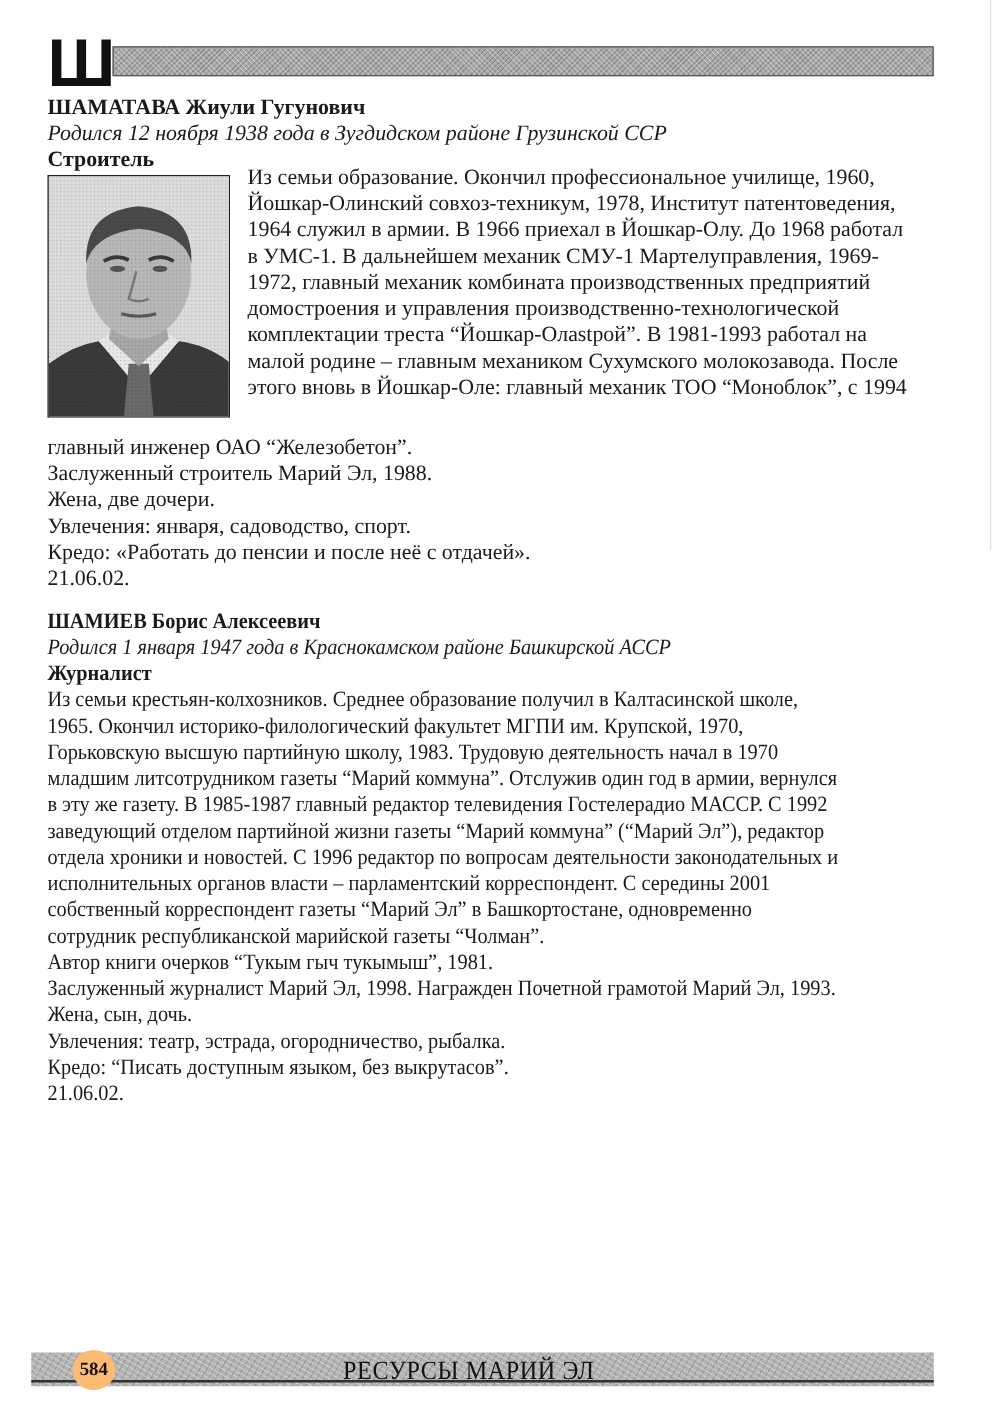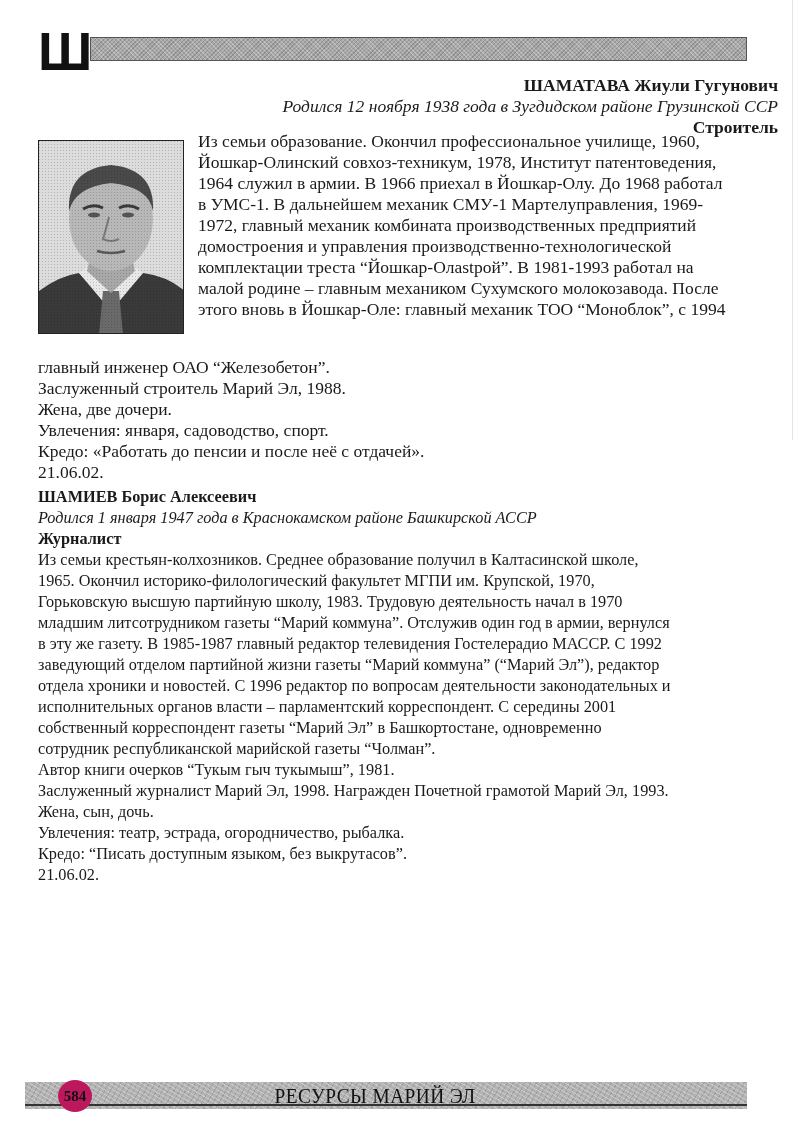--- a/index.html
+++ b/index.html
@@ -41,38 +41,38 @@
     background-color: #b3b3b3;
     background-image:
       repeating-linear-gradient(30deg, rgba(255,255,255,0.3) 0 1px, transparent 1px 4px),
       repeating-linear-gradient(-60deg, rgba(0,0,0,0.12) 0 1px, transparent 1px 5px);
   }
   .footer-rule {
     position: absolute; left: 25px; top: 1104px; width: 722px; height: 2px; background: #333;
   }
   .page-oval {
     position: absolute; left: 58px; top: 1080px; width: 34px; height: 32px;
-    background: #be185d; border-radius: 50%;
+    background: #fdba74; border-radius: 50%;
     font-family: "Liberation Serif", serif; font-weight: bold; font-size: 15px;
     display: flex; align-items: center; justify-content: center; color: #111;
   }
   .footer-title {
     position: absolute; left: 260px; top: 1083px; width: 230px; text-align: center;
     font-family: "Liberation Serif", serif; font-size: 21px; line-height: 26px;
     letter-spacing: 0.5px; color: #111; transform: scaleX(0.92);
   }
 </style>
 </head>
 <body>
 
 <div class="letter">Ш</div>
 <div class="letter-bar"></div>
 <div class="right-rule"></div>
 
-<div class="entry" style="top:75px;text-align:right;">
+<div class="entry" style="top:75px;">
   <div class="name line">ШАМАТАВА Жиули Гугунович</div>
   <div class="born line">Родился 12 ноября 1938 года в Зугдидском районе Грузинской ССР</div>
   <div class="prof line">Строитель</div>
 </div>
 
 <div class="photo">
   <svg width="146" height="194" viewBox="0 0 146 194">
     <defs>
       <pattern id="dots" width="3" height="3" patternUnits="userSpaceOnUse">
         <rect width="3" height="3" fill="transparent"></rect>
@@ -110,21 +110,21 @@
   <div class="line">Йошкар-Олинский совхоз-техникум, 1978, Институт патентоведения,</div>
   <div class="line">1964 служил в армии. В 1966 приехал в Йошкар-Олу. До 1968 работал</div>
   <div class="line">в УМС-1. В дальнейшем механик СМУ-1 Мартелуправления, 1969-</div>
   <div class="line">1972, главный механик комбината производственных предприятий</div>
   <div class="line">домостроения и управления производственно-технологической</div>
   <div class="line">комплектации треста “Йошкар-Олastрой”. В 1981-1993 работал на</div>
   <div class="line">малой родине – главным механиком Сухумского молокозавода. После</div>
   <div class="line">этого вновь в Йошкар-Оле: главный механик ТОО “Моноблок”, с 1994</div>
 </div>
 
-<div class="after-photo" style="top:357px;">
+<div class="after-photo" style="top:347px;">
   <div class="line">главный инженер ОАО “Железобетон”.</div>
   <div class="line">Заслуженный строитель Марий Эл, 1988.</div>
   <div class="line">Жена, две дочери.</div>
   <div class="line">Увлечения: января, садоводство, спорт.</div>
   <div class="line">Кредо: «Работать до пенсии и после неё с отдачей».</div>
   <div class="line">21.06.02.</div>
 </div>
 
 <div class="entry" style="top:486px; transform-origin:left top; transform:scaleX(0.93);">
   <div class="name line">ШАМИЕВ Борис Алексеевич</div>

